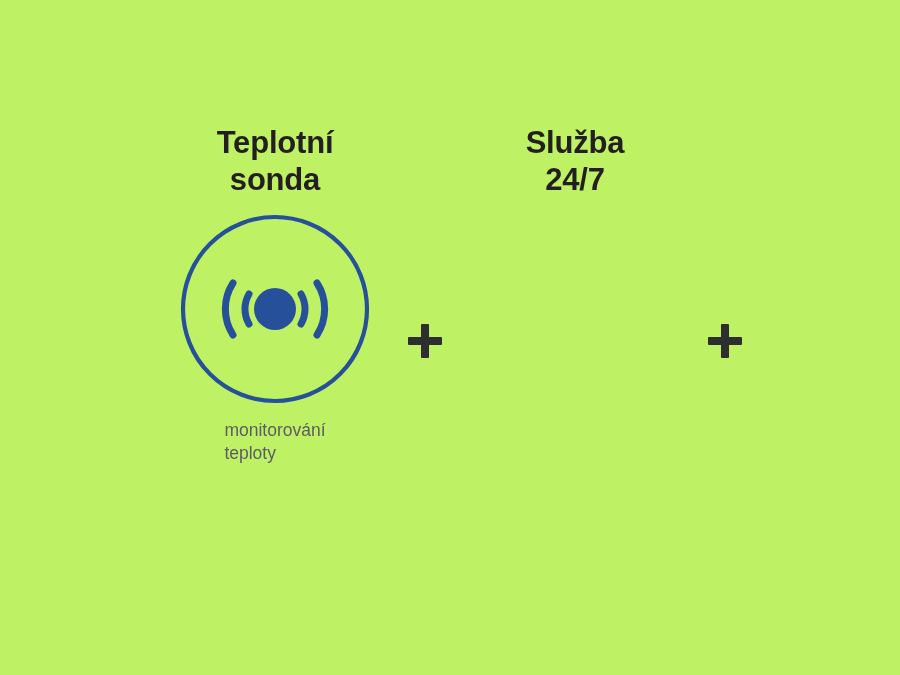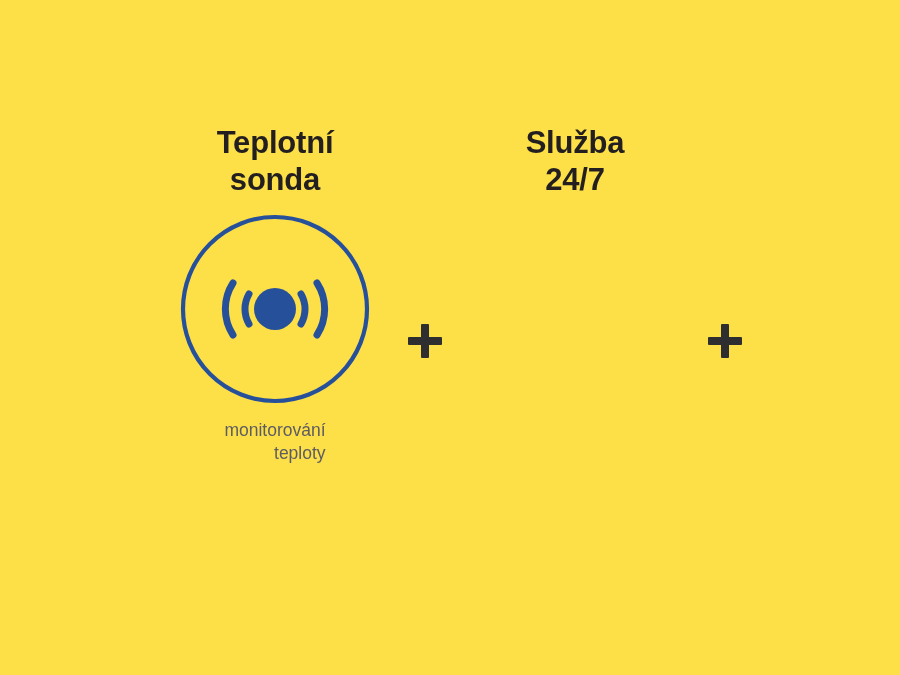--- a/index.html
+++ b/index.html
@@ -10,21 +10,21 @@
     width: 900px;
     height: 675px;
     background: #ffffff;
     font-family: "Liberation Sans", sans-serif;
     overflow: hidden;
   }
   #canvas {
     position: relative;
     width: 900px;
     height: 675px;
-    background: #fde047;
+    background: #bef264;
   }
   .row {
     position: absolute;
     top: 125px;
     left: 0;
     width: 900px;
     height: 380px;
     display: flex;
     flex-direction: row;
     align-items: flex-start;
@@ -57,21 +57,21 @@
     position: relative;
   }
   .circle-wrap svg {
     display: block;
   }
   .feature-caption {
     margin-top: 14px;
     font-size: 17.5px;
     line-height: 1.33;
     color: #5d5c63;
-    text-align: right;
+    text-align: left;
     white-space: pre-line;
   }
   .plus {
     width: 50px;
     height: 380px;
     display: flex;
     align-items: center;
     justify-content: center;
     position: relative;
   }

